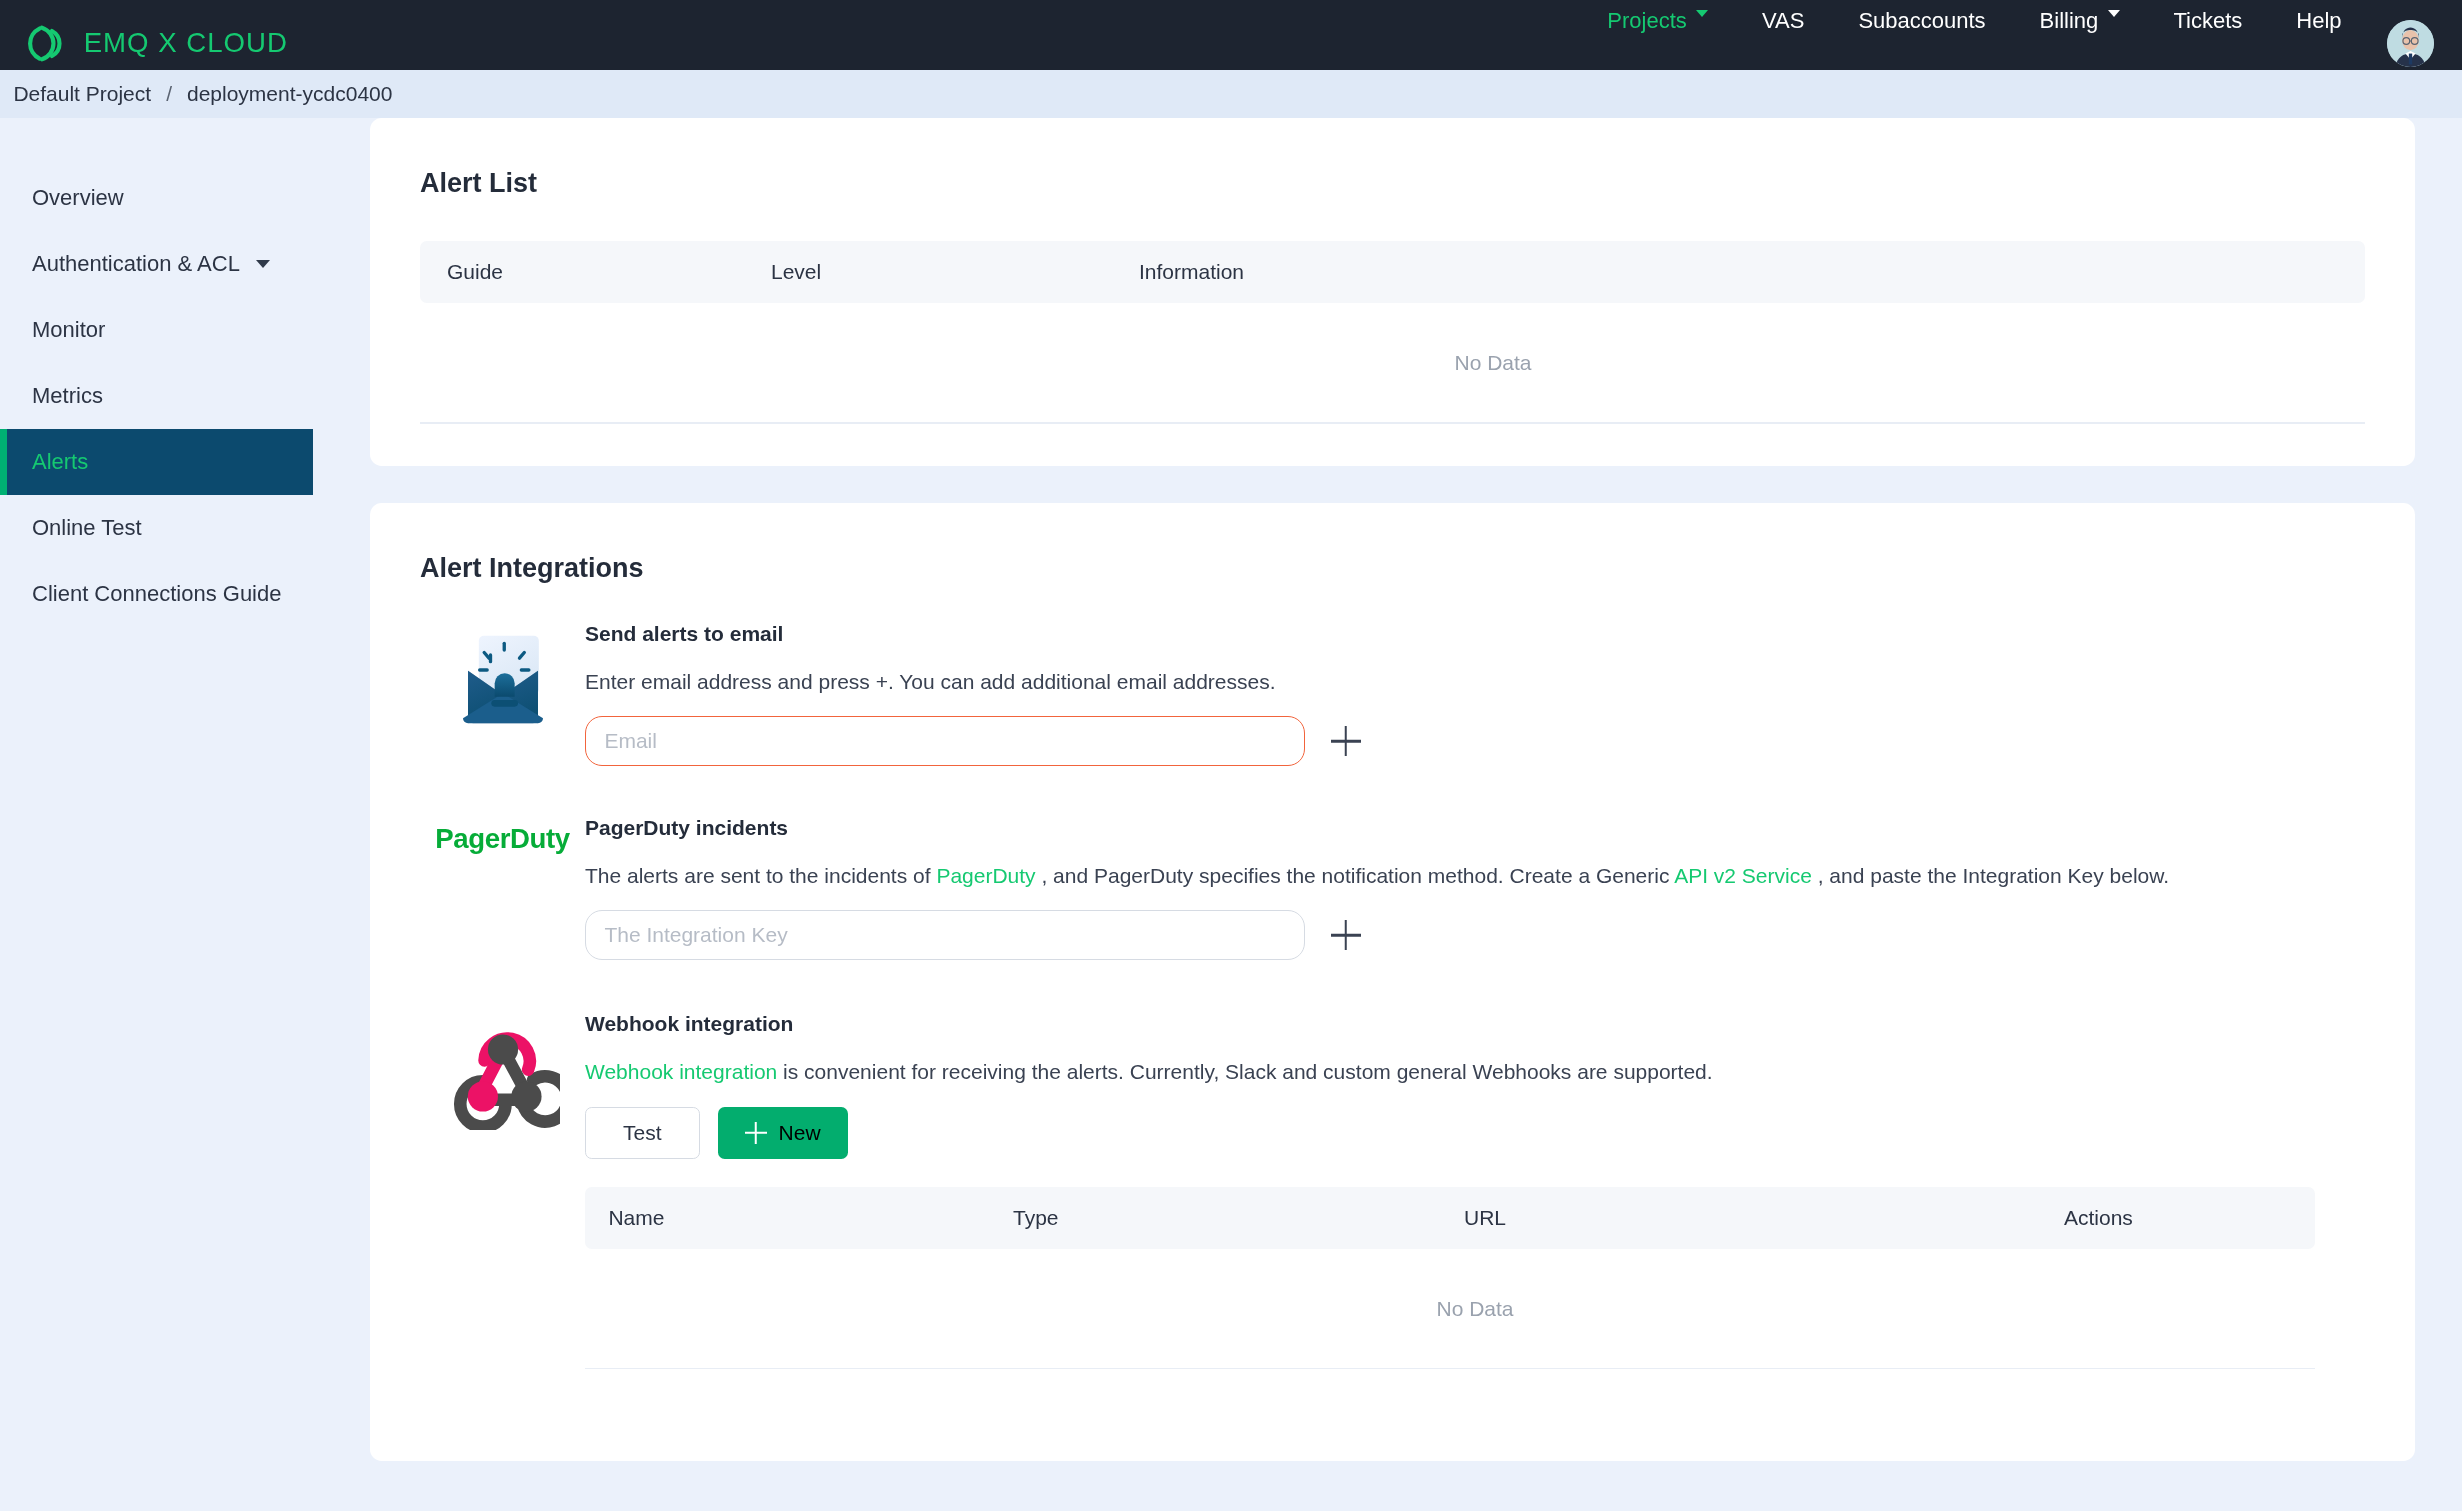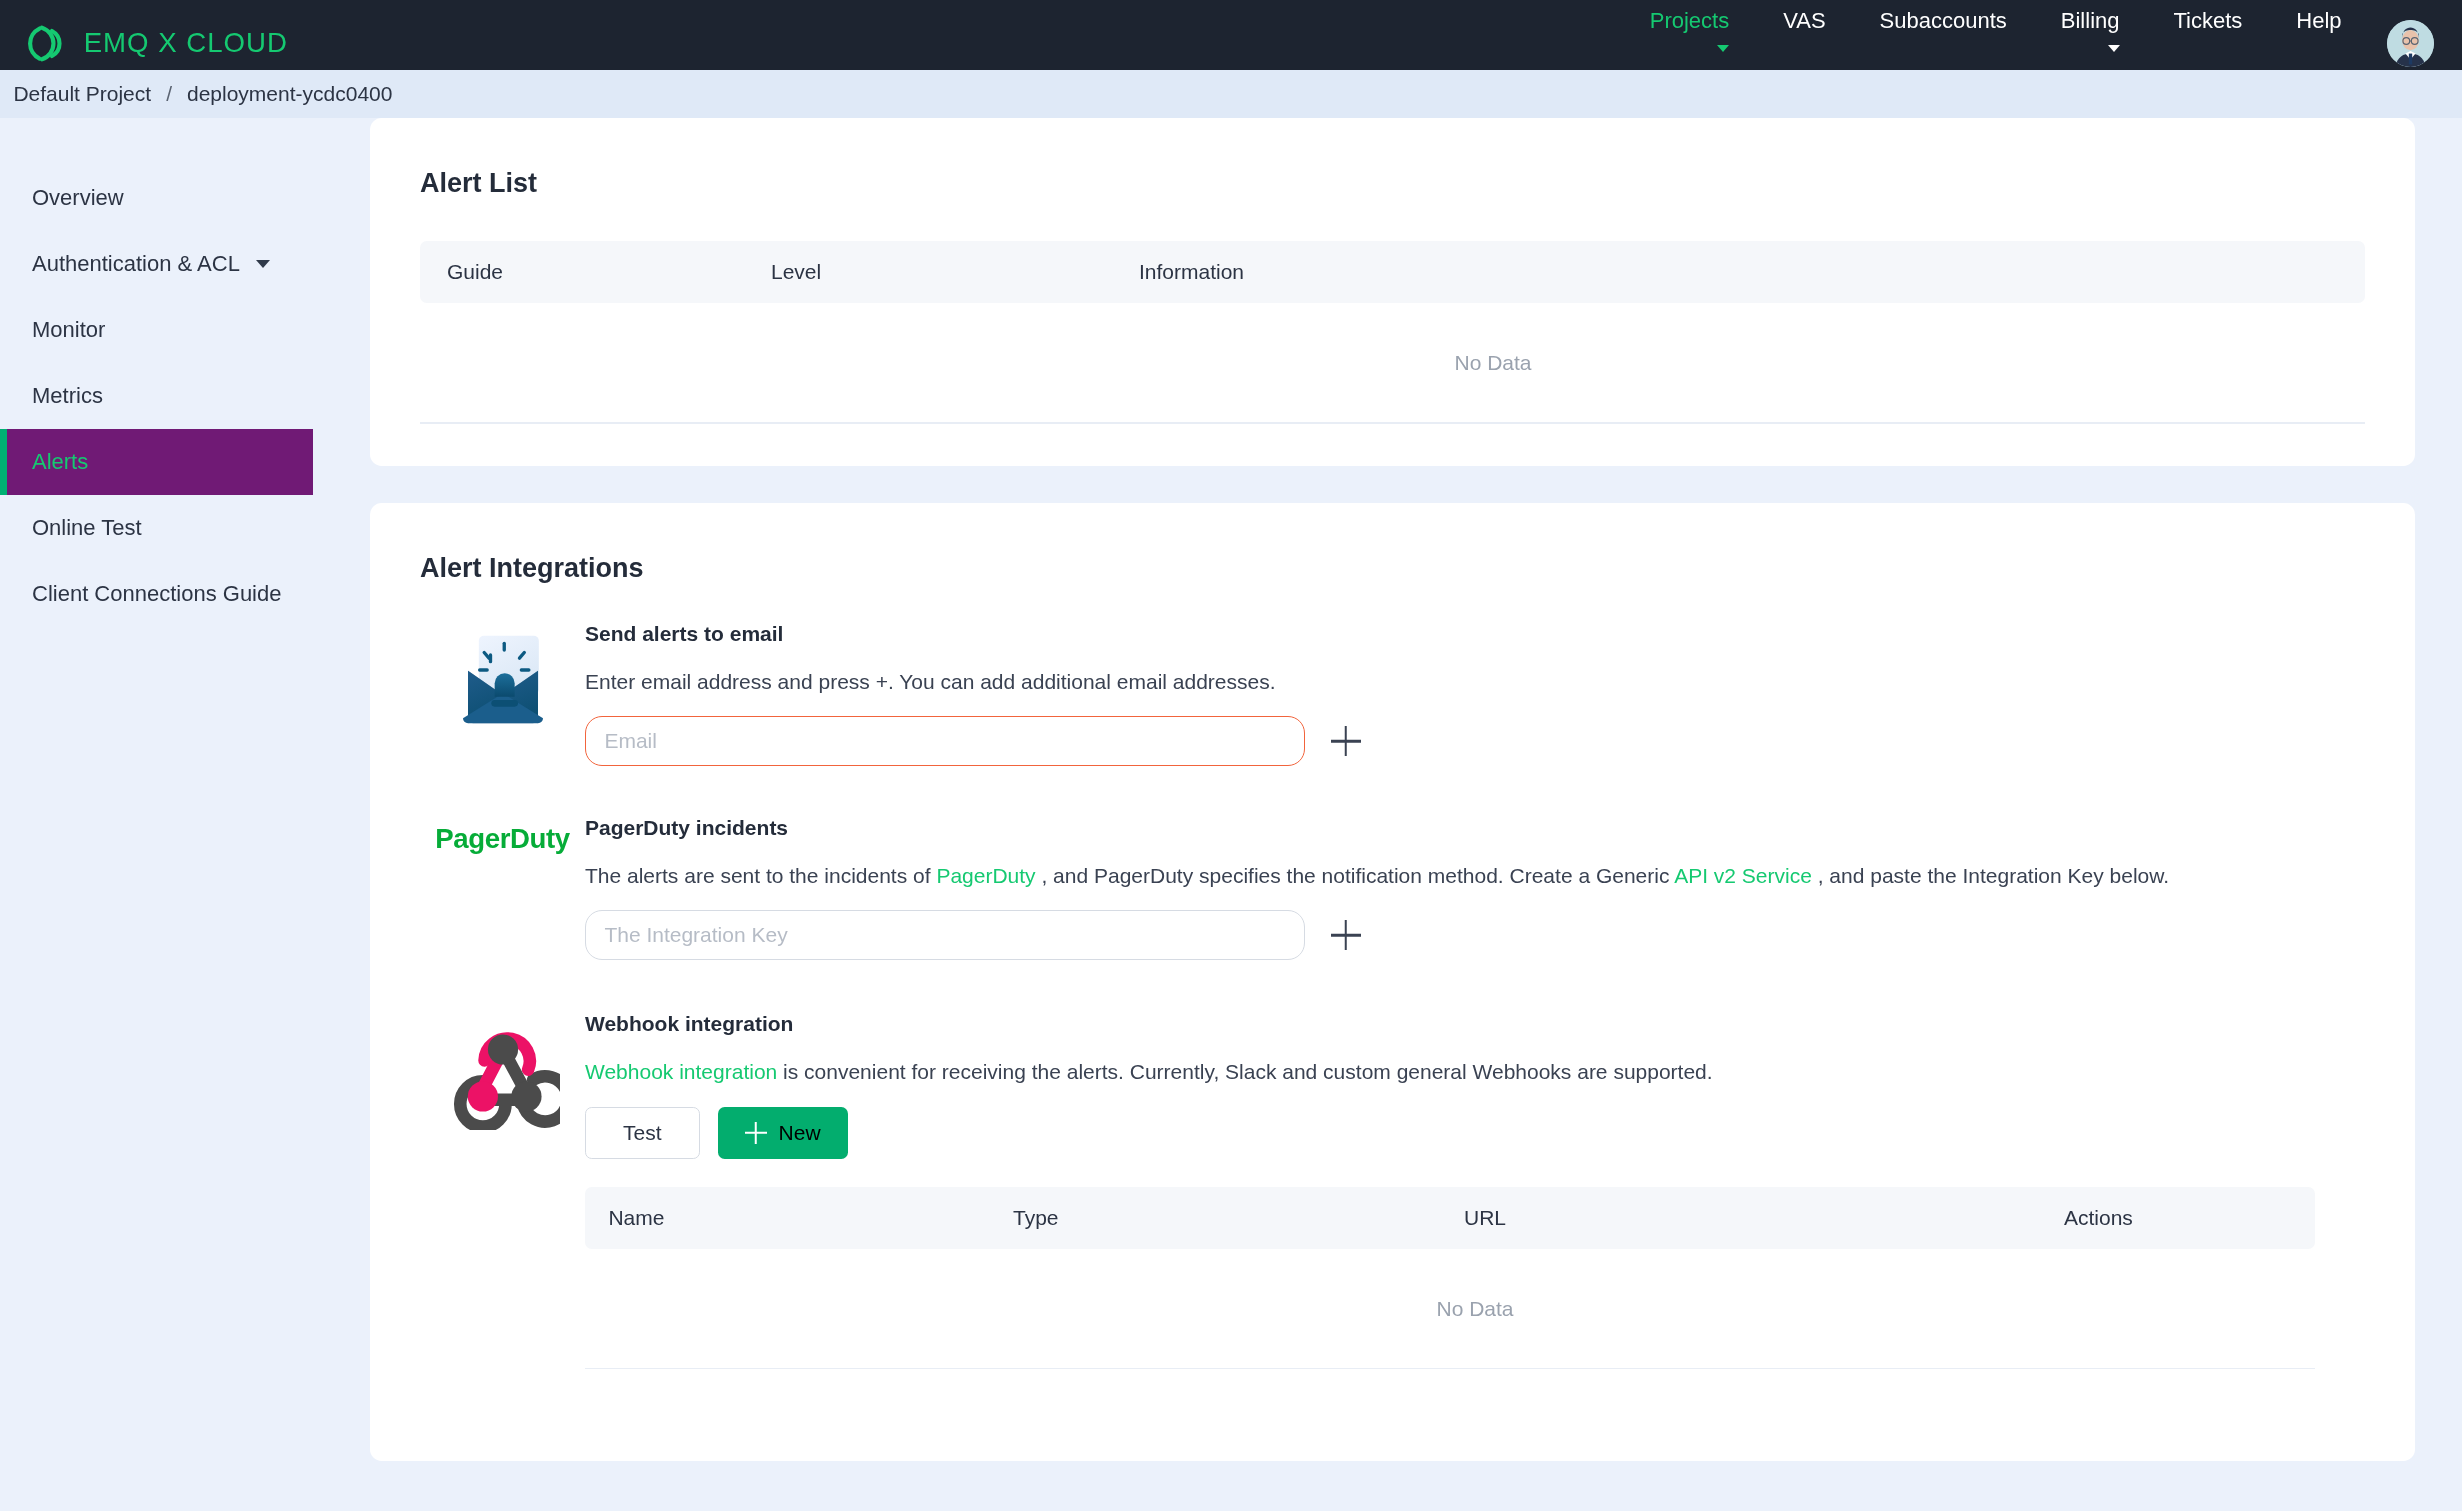--- a/index.html
+++ b/index.html
@@ -34,26 +34,25 @@
     display: flex;
     align-items: center;
     gap: 0;
     padding-right: 28px;
   }
   .nav-item {
     color: #ffffff;
     font-size: 22px;
     padding: 0 27px;
     display: flex;
-    align-items: flex-end;
+    align-items: flex-start;
     gap: 9.2px;
     height: 70px;
     cursor: pointer;
     white-space: nowrap;
-    flex-direction: column;
   }
   .nav-item.active { color: #15c971; }
   .caret {
     width: 0; height: 0;
     border-left: 6.7px solid transparent;
     border-right: 6.7px solid transparent;
     border-top: 7.5px solid currentColor;
     display: inline-block;
     position: relative;
     top: 1.7px;
@@ -107,21 +106,21 @@
   }
   .side-item .side-caret {
     margin-left: auto;
     margin-right: 43px;
     width: 0; height: 0;
     border-left: 7.5px solid transparent;
     border-right: 7.5px solid transparent;
     border-top: 8.4px solid #303a4a;
   }
   .side-item.active {
-    background: #701a75;
+    background: #0c4a6e;
     color: #15c971;
   }
   .side-item.active::before {
     content: "";
     position: absolute;
     left: 0; top: 0; bottom: 0;
     width: 6.7px;
     background: #00b173;
   }
 

